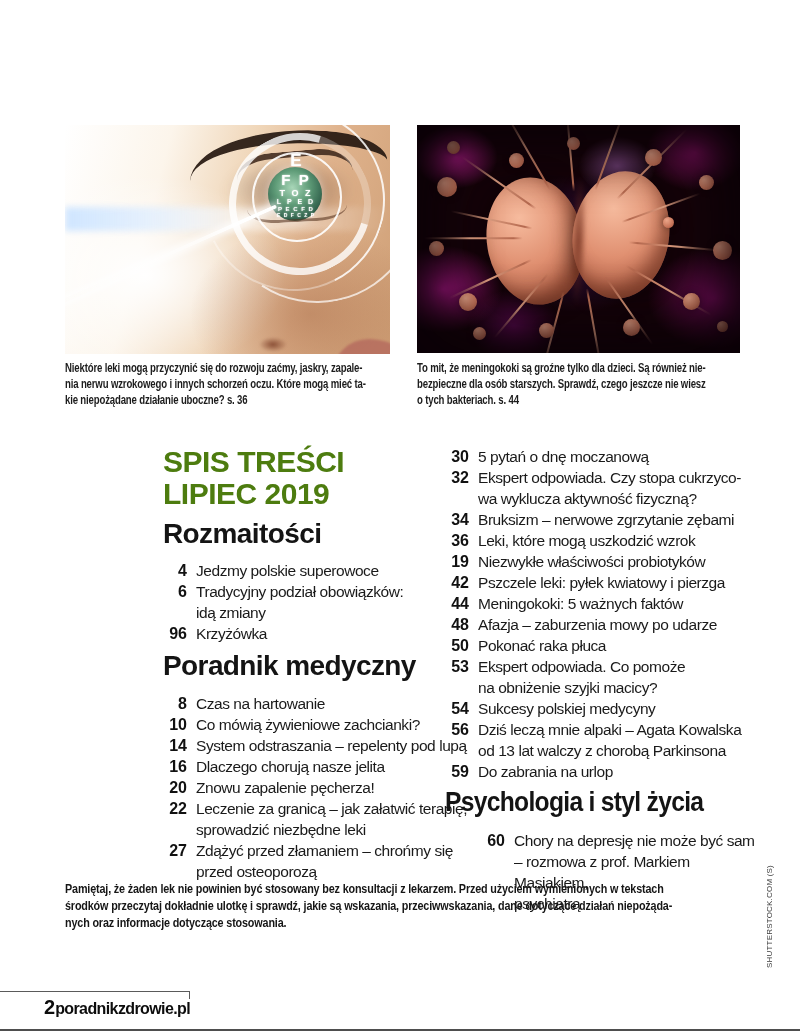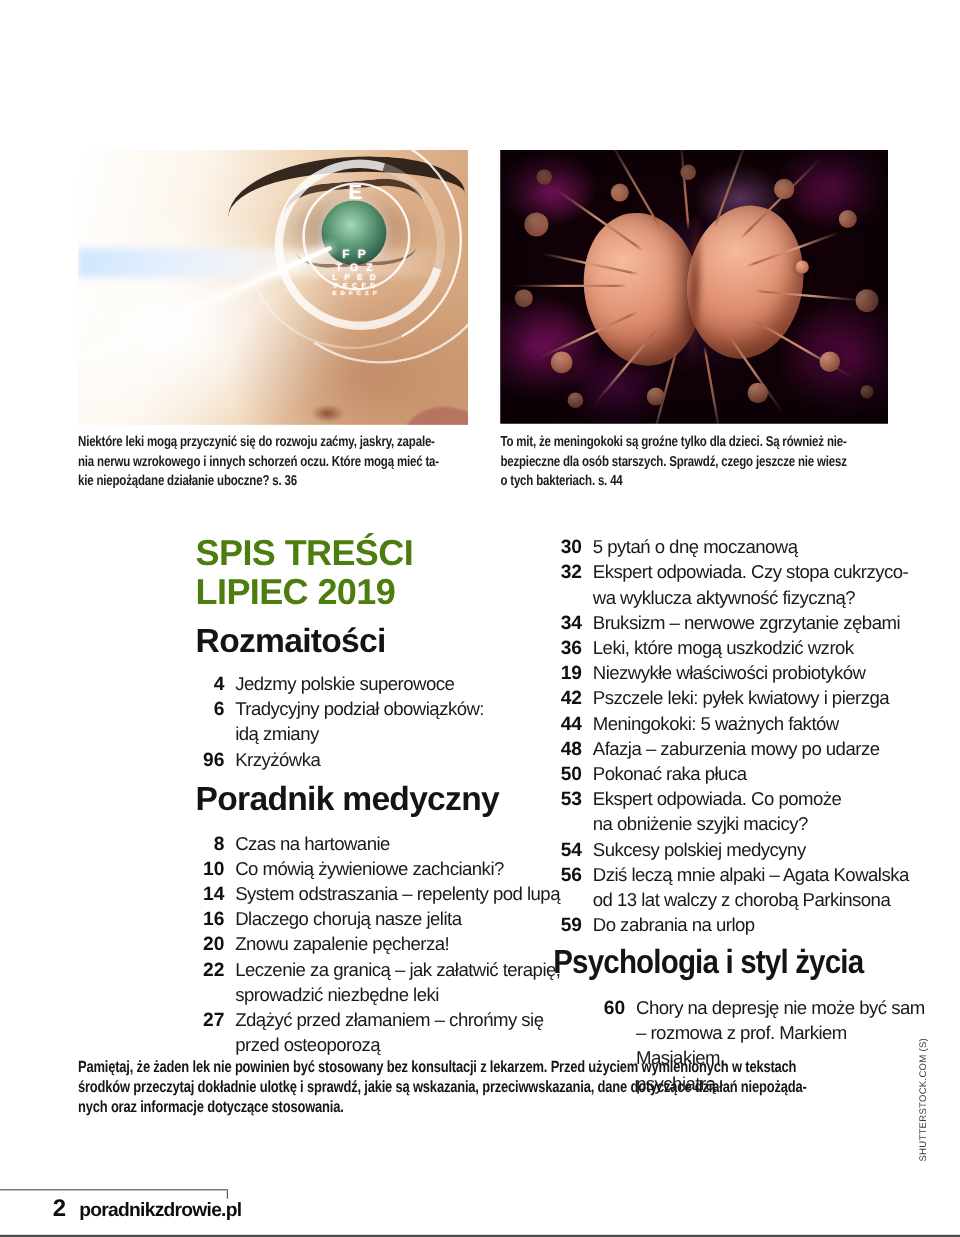--- a/index.html
+++ b/index.html
@@ -33,21 +33,21 @@
     border:7px solid rgba(255,255,255,.8);border-right-color:rgba(255,255,255,.25);transform:rotate(-28deg);}
   .arc3{left:187px;top:27px;width:86px;height:86px;border-radius:50%;border:2px solid rgba(255,255,255,.9);}
   .arc4{left:150px;top:-26px;width:200px;height:200px;border-radius:50%;border:2px solid transparent;
     border-bottom-color:rgba(255,255,255,.7);transform:rotate(-12deg);}
   .beam{left:-6px;top:176px;width:238px;height:4px;border-radius:3px;
     background:linear-gradient(90deg,rgba(255,255,255,.15),#ffffff 85%);
     box-shadow:0 0 7px 2px rgba(255,255,255,.8);transform:rotate(-24deg);transform-origin:left center;}
   .chart{left:195px;top:26px;width:72px;text-align:center;color:#fff;font-weight:700;
     text-shadow:0 0 2px rgba(255,255,255,.8);line-height:1.15;}
   .chart div{position:static;}
-  .cr1{font-size:17px;}.cr2{font-size:10px;letter-spacing:2px;margin-top:36px;}.cr3{font-size:9px;letter-spacing:2px;}
+  .cr1{font-size:17px;}.cr2{font-size:15px;letter-spacing:2px;}.cr3{font-size:9px;letter-spacing:2px;}
   .cr4{font-size:7px;letter-spacing:2px;}.cr5{font-size:6px;letter-spacing:1px;}.cr6{font-size:5px;letter-spacing:1px;}
   .cheek-shade{right:-40px;bottom:-50px;width:240px;height:180px;border-radius:50%;
     background:radial-gradient(closest-side,rgba(155,90,55,.4),rgba(155,90,55,0));}
   .nostril{left:194px;top:212px;width:28px;height:15px;border-radius:50%;filter:blur(1px);
     background:radial-gradient(closest-side,#8a4f36,rgba(138,79,54,0));}
   .lips{left:268px;top:214px;width:80px;height:34px;border-radius:45% 55% 0 0/100% 100% 0 0;
     background:#b56a5e;opacity:.8;filter:blur(1px);}
 
   .photo-right{left:417px;top:125px;width:323px;height:228px;background:
     radial-gradient(60px 45px at 12% 14%,rgba(225,35,175,.8),transparent 70%),
@@ -74,39 +74,39 @@
   
   .caption{position:absolute;width:335px;overflow:visible;}
   .caption-left{left:65px;top:360px;}
   .caption-right{left:417px;top:360px;}
   .cap-inner{width:415px;transform:scaleX(.8);transform-origin:0 0;font-size:12px;line-height:16px;
     font-weight:700;color:#1c1c1c;letter-spacing:-.2px;white-space:pre-line;}
 
   
   .toc-col{position:absolute;top:444px;}
   .toc-left-col{left:163px;width:312px;}
-  .toc-right-col{left:461px;width:320px;}
+  .toc-right-col{left:445px;width:320px;}
   .kicker{font-size:30px;line-height:32px;font-weight:700;letter-spacing:-.5px;margin:2px 0 6px;}
   .sec-h{font-size:28px;line-height:36px;font-weight:700;letter-spacing:-.6px;color:#141414;}
   .sec-h.tight{transform:scaleX(.88);transform-origin:0 50%;white-space:nowrap;letter-spacing:-.8px;}
   .toc-items{display:block;}
   .mt8{margin-top:8px;}.mt4{margin-top:4px;}.mt9{margin-top:9px;}.mt2{margin-top:2px;}.mt10{margin-top:10px;margin-left:36px;}
   .toc-row{display:flex;align-items:flex-start;}
   .toc-row .num{flex:0 0 24px;text-align:right;margin-right:9px;font-weight:700;font-size:16px;line-height:21px;color:#111;}
   .toc-row .txt{font-size:15.5px;line-height:21px;letter-spacing:-.45px;white-space:pre-line;color:#1a1a1a;}
 
   
   .disclaimer{position:absolute;left:65px;top:880px;width:650px;}
   .disc-inner{width:800px;transform:scaleX(.8);transform-origin:0 0;font-size:13.5px;line-height:17px;
     font-weight:700;color:#161616;letter-spacing:-.2px;white-space:pre-line;}
   .page-rule{position:absolute;left:0;top:991px;width:190px;border-top:1.5px solid #5a5a5a;}
   .page-rule::after{content:'';position:absolute;right:0;top:0;width:1.5px;height:7px;background:#5a5a5a;}
   .pagenum-row{position:absolute;left:44px;top:996px;display:flex;align-items:baseline;color:#0d0d0d;}
   .pagenum{font-size:20px;font-weight:700;}
-  .sitename{font-size:16px;font-weight:700;letter-spacing:-.6px;margin-left:11px;}
+  .sitename{font-size:16px;font-weight:700;letter-spacing:-.6px;margin-left:0;}
   .credit{position:absolute;right:26px;top:858px;height:110px;writing-mode:vertical-rl;
     transform:rotate(180deg);font-size:8px;letter-spacing:.2px;color:#3d3d3d;}
   .bottom-edge{position:absolute;left:0;bottom:0;width:100%;height:2px;background:#4e4e4e;}
 </style>
 </head>
 <body>
 
 <div class="page">
 
   <div class="photo photo-left">

